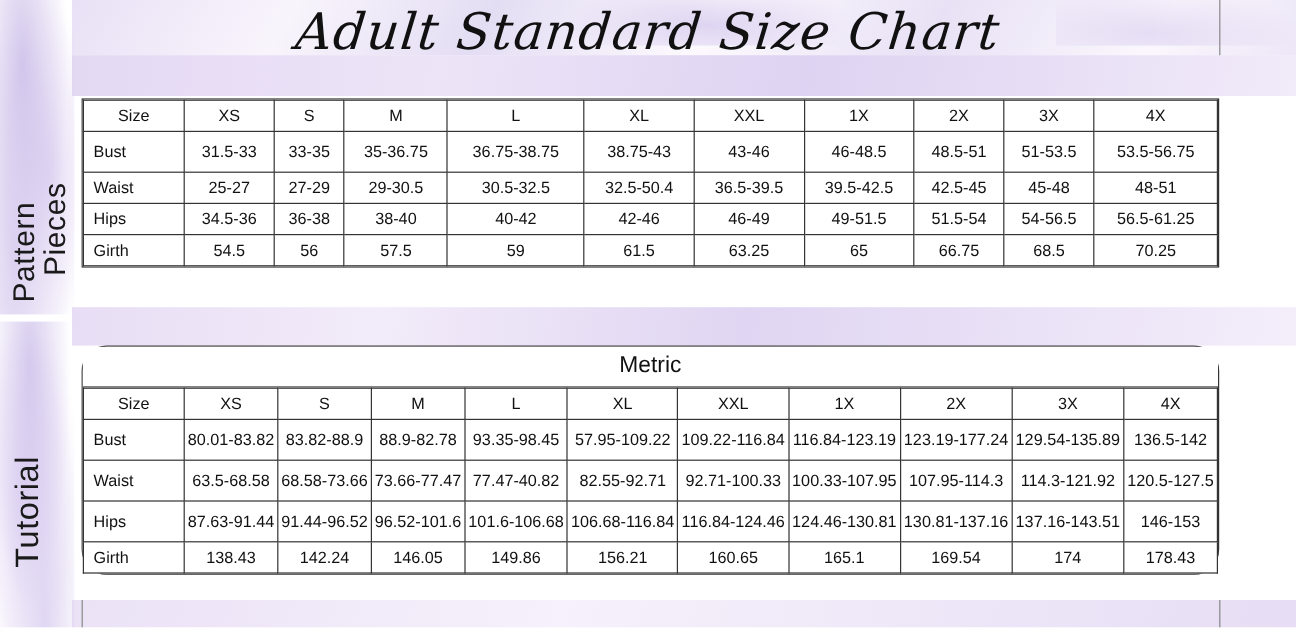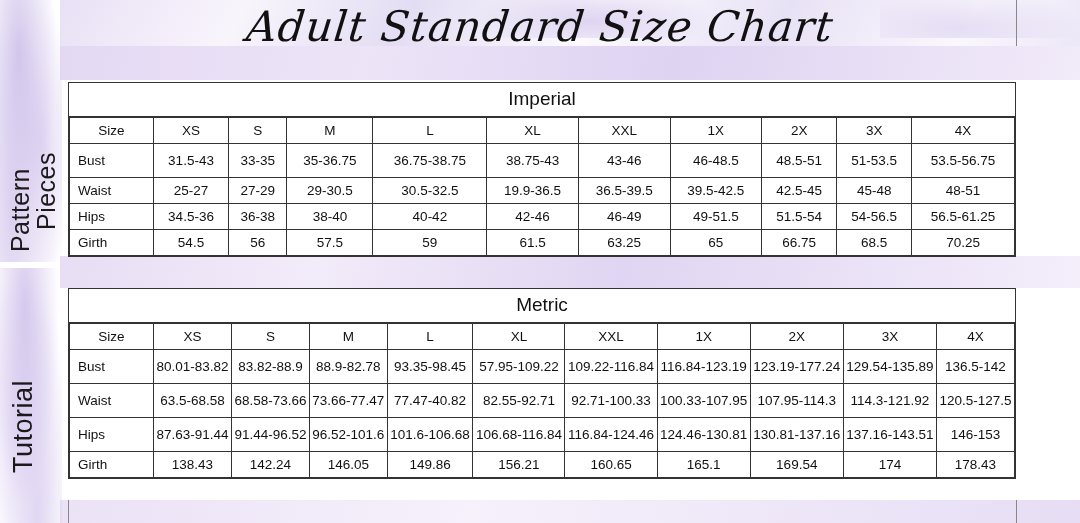--- a/index.html
+++ b/index.html
@@ -107,21 +107,21 @@
 
   
   .chart-block {
     position: absolute;
     left: 68px;
     width: 948px;
     background: #ffffff;
     border: 1px solid #333;
   }
   #imperial-block { top: 82px; }
-  #metric-block   { top: 288px; }
+  #metric-block   { top: 288px; border-radius: 21px; }
 
   .chart-caption {
     text-align: center;
     font-size: 19px;
     color: #111;
     padding: 5px 0 6px;
     border-bottom: 1px solid #333;
     background: #fff;
   }
 
@@ -178,56 +178,55 @@
 <div class="edge-mark" style="left:1016px; top:500px; height:23px;"></div>
 <div class="edge-mark" style="left:68px; top:500px; height:23px;"></div>
 
 <div class="side-label pattern">Pattern</div>
 <div class="side-label pieces">Pieces</div>
 <div class="side-label tutorial">Tutorial</div>
 
 <div class="title">Adult Standard Size Chart</div>
 
 <div class="chart-block" id="imperial-block">
-  <div class="chart-caption">Imperial</div>
   <table class="size-table">
     <tbody>
       <tr class="head short">
         <td class="rowlabel">Size</td>
         <td>XS</td>
         <td>S</td>
         <td>M</td>
         <td>L</td>
         <td>XL</td>
         <td>XXL</td>
         <td>1X</td>
         <td>2X</td>
         <td>3X</td>
         <td>4X</td>
       </tr>
       <tr class="tall">
         <td class="rowlabel">Bust</td>
-        <td>31.5-43</td>
+        <td>31.5-33</td>
         <td>33-35</td>
         <td>35-36.75</td>
         <td>36.75-38.75</td>
         <td>38.75-43</td>
         <td>43-46</td>
         <td>46-48.5</td>
         <td>48.5-51</td>
         <td>51-53.5</td>
         <td>53.5-56.75</td>
       </tr>
       <tr class="short">
         <td class="rowlabel">Waist</td>
         <td>25-27</td>
         <td>27-29</td>
         <td>29-30.5</td>
         <td>30.5-32.5</td>
-        <td>19.9-36.5</td>
+        <td>32.5-50.4</td>
         <td>36.5-39.5</td>
         <td>39.5-42.5</td>
         <td>42.5-45</td>
         <td>45-48</td>
         <td>48-51</td>
       </tr>
       <tr class="short">
         <td class="rowlabel">Hips</td>
         <td>34.5-36</td>
         <td>36-38</td>

